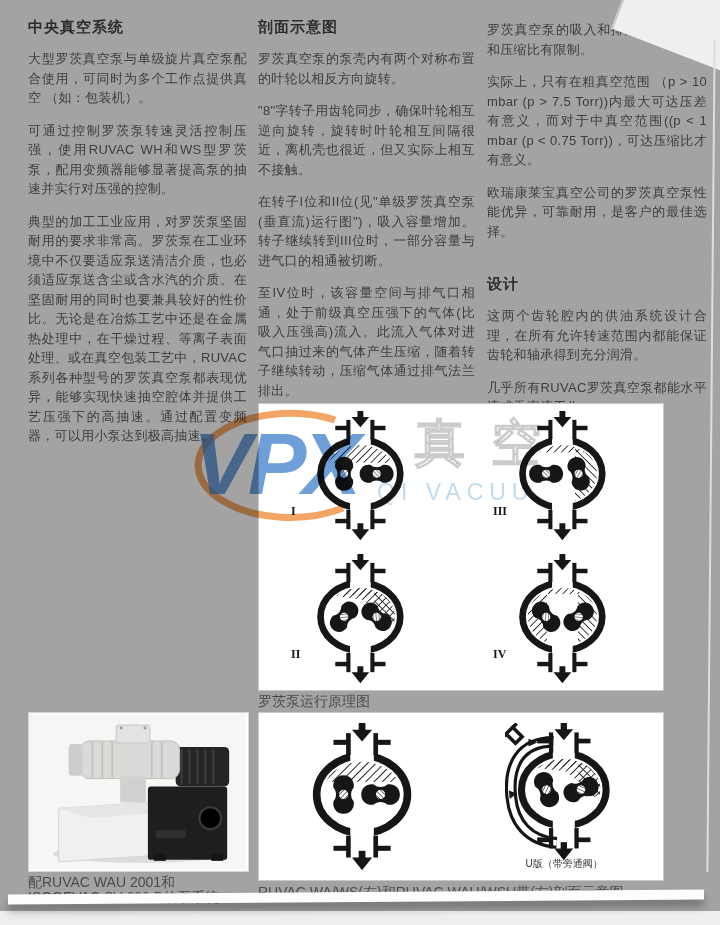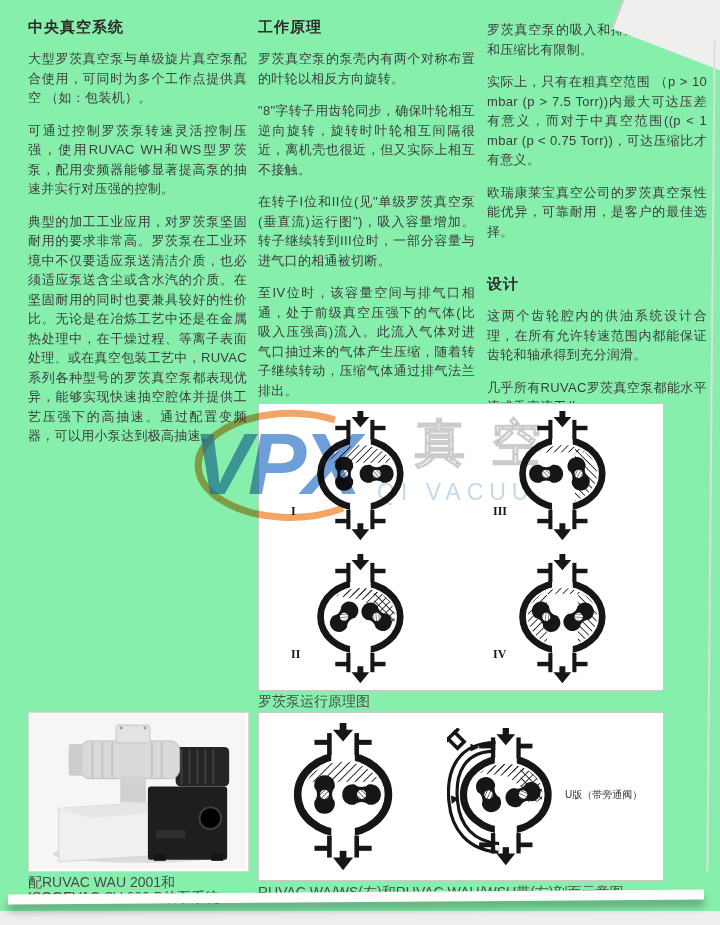--- a/index.html
+++ b/index.html
@@ -1,21 +1,21 @@
 <!DOCTYPE html>
 <html><head>
 <meta charset="utf-8">
 <style>
   html,body{margin:0;padding:0;}
   body{
     width:720px;height:925px;position:relative;overflow:hidden;
     background:#f3f3f2;
     font-family:"Liberation Sans","DejaVu Sans",sans-serif;
   }
-  .page{position:absolute;left:0;top:0;width:720px;height:912px;background:#86efac;}
+  .page{position:absolute;left:0;top:0;width:720px;height:912px;background:#a3a3a3;}
   .col{position:absolute;color:#3d3d3d;}
   .col1{left:28px;top:10px;width:219px;}
   .col2{left:258px;top:10px;width:217px;}
   .col3{left:487px;top:10px;width:220px;}
   .col h2{
     font-size:15px;font-weight:700;color:#2c2c2c;margin:34px 0 12px 0;letter-spacing:1px;
   }
   .col h2.first{margin-top:8px;}
   .col p{
     font-size:13px;line-height:19.5px;margin:0 0 13px 0;text-align:justify;
@@ -25,21 +25,21 @@
   .panel1{left:258px;top:403px;width:404px;height:286px;display:grid;
     grid-template-columns:1fr 1fr;grid-template-rows:1fr 1fr;}
   .pcell{position:relative;display:flex;align-items:center;justify-content:center;}
   .stage-label{position:absolute;left:32px;bottom:28px;font-size:12px;font-weight:700;color:#161616;
     font-family:"Liberation Serif","DejaVu Serif",serif;}
   .caption{position:absolute;font-size:14px;color:#4b4b4b;line-height:15px;}
   .cap1{left:258px;top:694px;width:404px;}
   .photo-panel{left:28px;top:712px;width:219px;height:158px;border:1px solid #d6d6d4;background:#fff;}
   .photocap{left:28px;top:875px;width:219px;}
   .panel2{left:258px;top:712px;width:404px;height:167px;display:flex;align-items:center;justify-content:space-around;}
-  .p2cell{position:relative;display:flex;align-items:center;}
+  .p2cell{position:relative;display:flex;flex-direction:column;align-items:center;}
   .ulabel{font-size:10px;color:#333;margin-top:-4px;}
   .cap2{left:258px;top:885px;width:404px;}
   .watermark{
     position:absolute;left:165px;top:408px;width:470px;height:115px;z-index:4;
     mix-blend-mode:multiply;pointer-events:none;
   }
   
   .corner-tr{position:absolute;top:-52px;right:-78px;width:170px;height:115px;
     background:#efefee;border-left:2px solid #c7c7c5;transform:rotate(21deg);z-index:6;}
   .edge-right{position:absolute;right:8px;top:40px;bottom:40px;width:2px;background:#dededc;
@@ -72,21 +72,21 @@
 <div class="page">
 
   <div class="col col1">
     <h2 class="first">中央真空系统</h2>
     <p>大型罗茨真空泵与单级旋片真空泵配合使用，可同时为多个工作点提供真空 （如：包装机）。</p>
     <p>可通过控制罗茨泵转速灵活控制压强，使用RUVAC WH和WS型罗茨泵，配用变频器能够显著提高泵的抽速并实行对压强的控制。</p>
     <p>典型的加工工业应用，对罗茨泵坚固耐用的要求非常高。罗茨泵在工业环境中不仅要适应泵送清洁介质，也必须适应泵送含尘或含水汽的介质。在坚固耐用的同时也要兼具较好的性价比。无论是在冶炼工艺中还是在金属热处理中，在干燥过程、等离子表面处理、或在真空包装工艺中，RUVAC系列各种型号的罗茨真空泵都表现优异，能够实现快速抽空腔体并提供工艺压强下的高抽速。通过配置变频器，可以用小泵达到极高抽速。</p>
   </div>
 
   <div class="col col2">
-    <h2 class="first">工作原理</h2>
+    <h2 class="first">剖面示意图</h2>
     <p>罗茨真空泵的泵壳内有两个对称布置的叶轮以相反方向旋转。</p>
     <p>"8"字转子用齿轮同步，确保叶轮相互逆向旋转，旋转时叶轮相互间隔很近，离机壳也很近，但又实际上相互不接触。</p>
     <p>在转子I位和II位(见"单级罗茨真空泵(垂直流)运行图")，吸入容量增加。转子继续转到III位时，一部分容量与进气口的相通被切断。</p>
     <p>至IV位时，该容量空间与排气口相通，处于前级真空压强下的气体(比吸入压强高)流入。此流入气体对进气口抽过来的气体产生压缩，随着转子继续转动，压缩气体通过排气法兰排出。</p>
     <p>每个转子转完一满圈，上述动作重复两次。</p>
     <p>由于转子与泵壳不接触，罗茨真空泵的转速可以达到很高的速度。相对较小的泵也能达到很高的抽速。</p>
   </div>
 
   <div class="col col3">
     <p style="margin-top:10px">罗茨真空泵的吸入和排放之间的压差和压缩比有限制。</p>

